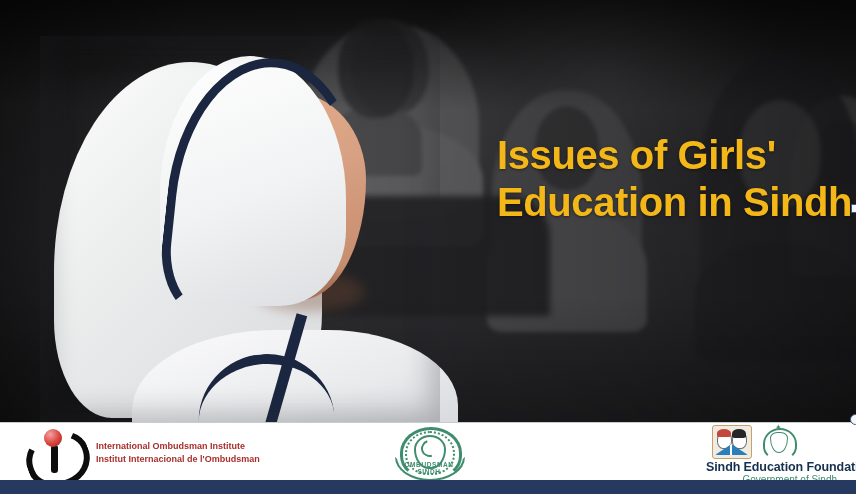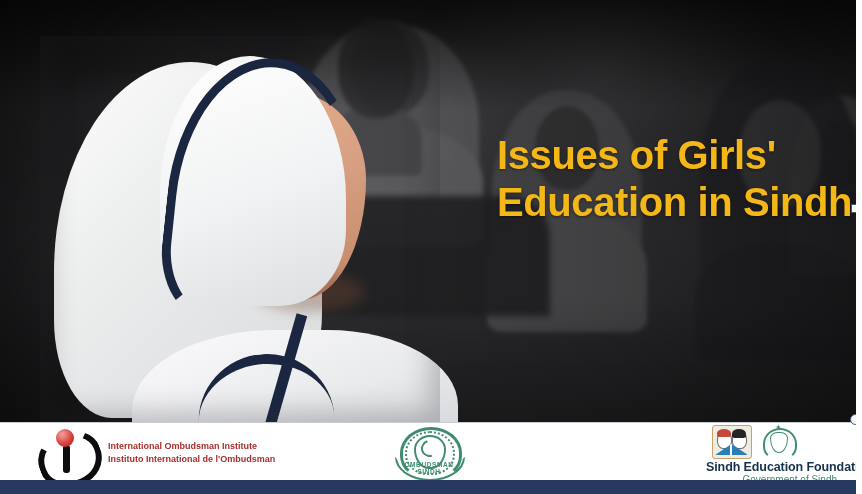--- a/index.html
+++ b/index.html
@@ -230,21 +230,21 @@
     left: 0;
     top: 480px;
     width: 862px;
     height: 14px;
     background: #26395e;
   }
 
   .logo { position: absolute; display: flex; align-items: center; }
 
   
-  .logo-ioi { left: 34px; top: 4px; height: 52px; }
+  .logo-ioi { left: 22px; top: 4px; height: 52px; }
   .ioi-mark { position: relative; width: 66px; height: 52px; flex: none; }
   .ioi-swoosh {
     position: absolute; left: 4px; top: 4px; width: 52px; height: 44px;
     border: 6px solid #0d0d0d;
     border-radius: 50% 56% 48% 52% / 52% 50% 52% 48%;
     border-top-color: transparent;
     border-right-color: #0d0d0d;
     transform: rotate(-20deg);
   }
   .ioi-stem {
@@ -452,21 +452,21 @@
   <div class="footer">
 
     <div class="logo logo-ioi">
       <div class="ioi-mark">
         <div class="ioi-swoosh"></div>
         <div class="ioi-stem"></div>
         <div class="ioi-dot"></div>
       </div>
       <div class="ioi-text">
         <div>International Ombudsman Institute</div>
-        <div>Instituto International de l'Ombudsman</div>
+        <div>Institut Internacional de l'Ombudsman</div>
       </div>
     </div>
 
     <div class="logo logo-oms">
       <div class="oms-mark">
         <div class="oms-wreath"></div>
         <div class="oms-wreath2"></div>
         <div class="oms-shield"></div>
         <div class="oms-crescent"></div>
         <div class="oms-ribbon"></div>

